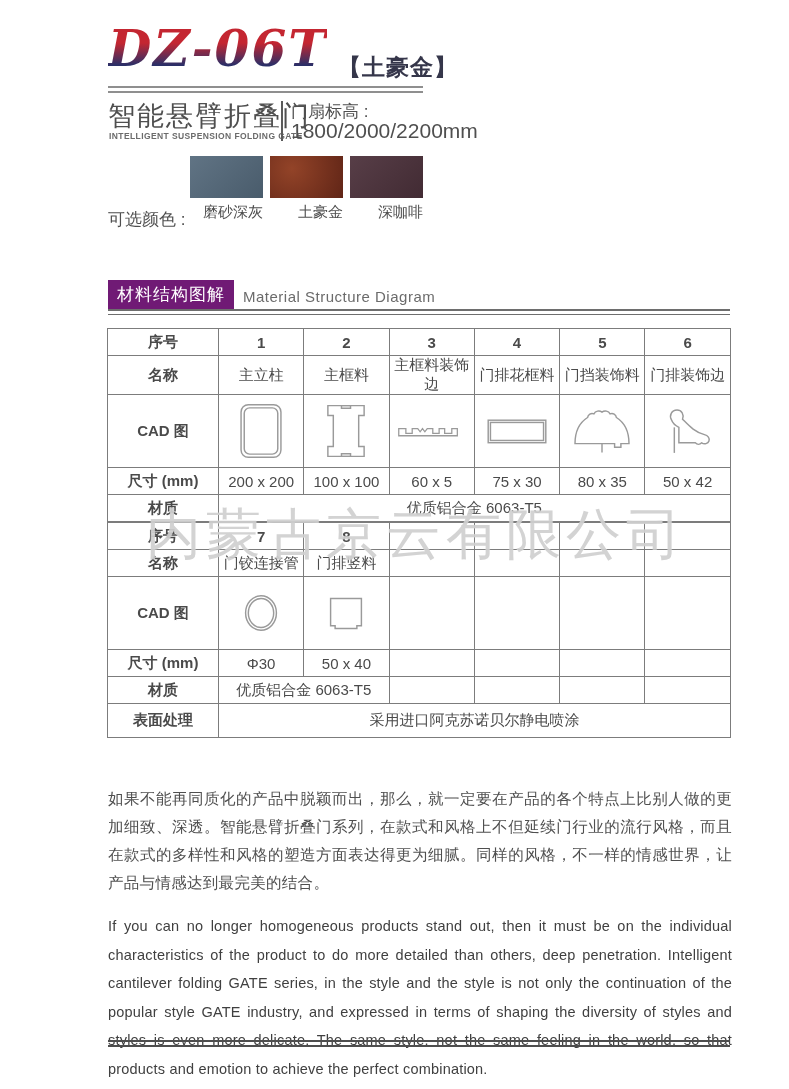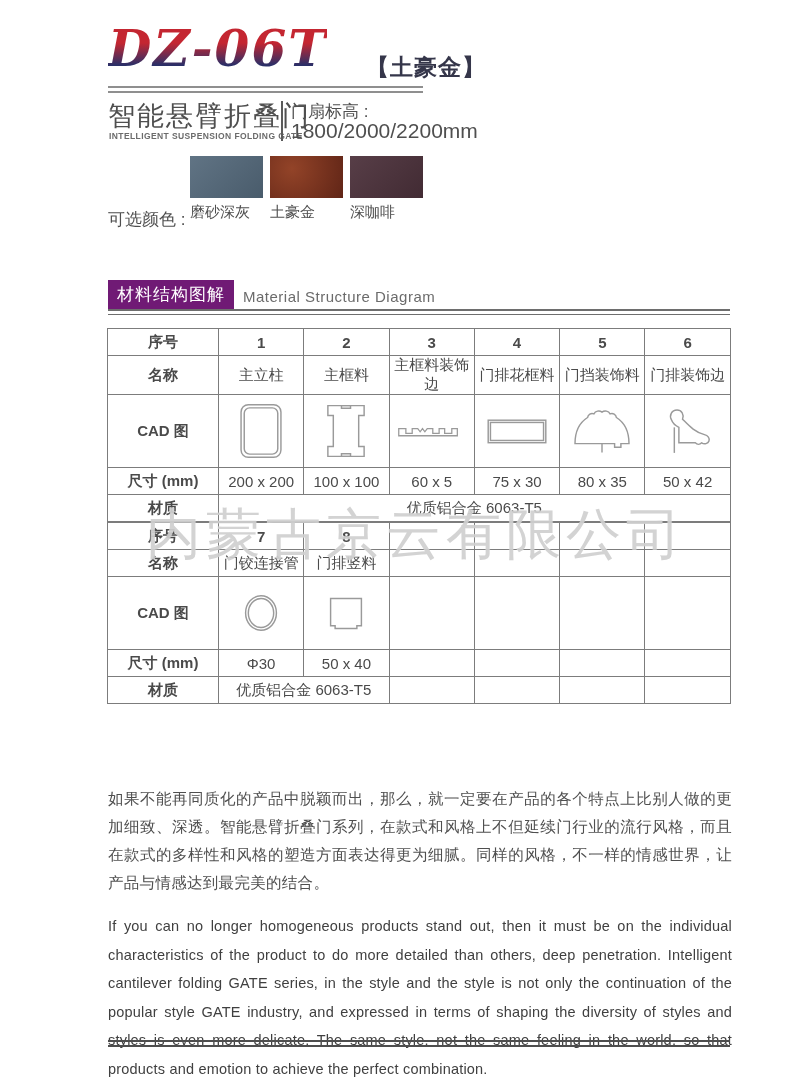--- a/index.html
+++ b/index.html
@@ -17,21 +17,21 @@
     position:absolute; left:108px; top:24px;
     font-family:"DejaVu Serif", serif;
     font-weight:bold; font-style:italic;
     font-size:50px; letter-spacing:2px; line-height:1;
     background:linear-gradient(180deg,#c42631 0%,#c42631 38%,#2b2f68 82%);
     -webkit-background-clip:text; background-clip:text;
     -webkit-text-fill-color:transparent; color:#2b2f68;
   }
   .variant {
     position:absolute; left:338px; top:52px;
-    font-size:23px; font-weight:bold; color:#35364a; letter-spacing:1px;margin-left:28px;
+    font-size:23px; font-weight:bold; color:#35364a; letter-spacing:1px;
   }
   .header-rule {
     position:absolute; left:108px; top:86px; width:315px; height:7px;
     border-top:2px solid #8f8f8f; border-bottom:2px solid #8f8f8f;
   }
   .product-name {
     position:absolute; left:108px; top:98px;
     font-size:27px; color:#4f4f4f; letter-spacing:2px;
   }
   .product-name-en {
@@ -44,21 +44,21 @@
   }
   .spec-label { position:absolute; left:291px; top:100px; font-size:17px; color:#4f4f4f; }
   .spec-value { position:absolute; left:291px; top:119px; font-size:21px; color:#4f4f4f; }
 
   
   .colors-label { position:absolute; left:108px; top:160px; font-size:17px; color:#4f4f4f;margin-top:48px; }
   .swatch { position:absolute; top:156px; width:73px; height:42px; }
   .swatch-1 { left:190px; }
   .swatch-2 { left:270px; }
   .swatch-3 { left:350px; }
-  .swatch-name { position:absolute; top:203px; width:73px; text-align:left; font-size:15px; color:#4f4f4f; }
+  .swatch-name { position:absolute; top:203px; width:73px; text-align:right; font-size:15px; color:#4f4f4f; }
   .sn-1 { left:190px; } .sn-2 { left:270px; } .sn-3 { left:350px;font-family:Liberation Mono, monospace; }
 
   
   .section-box {
     position:absolute; left:108px; top:280px; height:29px;
     background:#701a75; color:#ffffff;
     font-size:17px; letter-spacing:1px;
     padding:0 9px; line-height:29px;
   }
   .section-sub {
@@ -283,20 +283,24 @@
     <td></td>
   </tr>
   <tr class="row-h">
     <td class="lbl">材质</td>
     <td colspan="2">优质铝合金 6063-T5</td>
     <td></td>
     <td></td>
     <td></td>
     <td></td>
   </tr>
+  <tr class="row-surface">
+    <td class="lbl">表面处理</td>
+    <td colspan="6">采用进口阿克苏诺贝尔静电喷涂</td>
+  </tr>
 </tbody>
   </table>
 
 <div class="watermark">内蒙古京云有限公司</div>
 
 <div class="para-cn">如果不能再同质化的产品中脱颖而出，那么，就一定要在产品的各个特点上比别人做的更加细致、深透。智能悬臂折叠门系列，在款式和风格上不但延续门行业的流行风格，而且在款式的多样性和风格的塑造方面表达得更为细腻。同样的风格，不一样的情感世界，让产品与情感达到最完美的结合。</div>
 <div class="para-en">If you can no longer homogeneous products stand out, then it must be on the individual characteristics of the product to do more detailed than others, deep penetration. Intelligent cantilever folding GATE series, in the style and the style is not only the continuation of the popular style GATE industry, and expressed in terms of shaping the diversity of styles and styles is even more delicate. The same style, not the same feeling in the world, so that products and emotion to achieve the perfect combination.</div>
 
 <div class="bottom-rule"></div>
 

